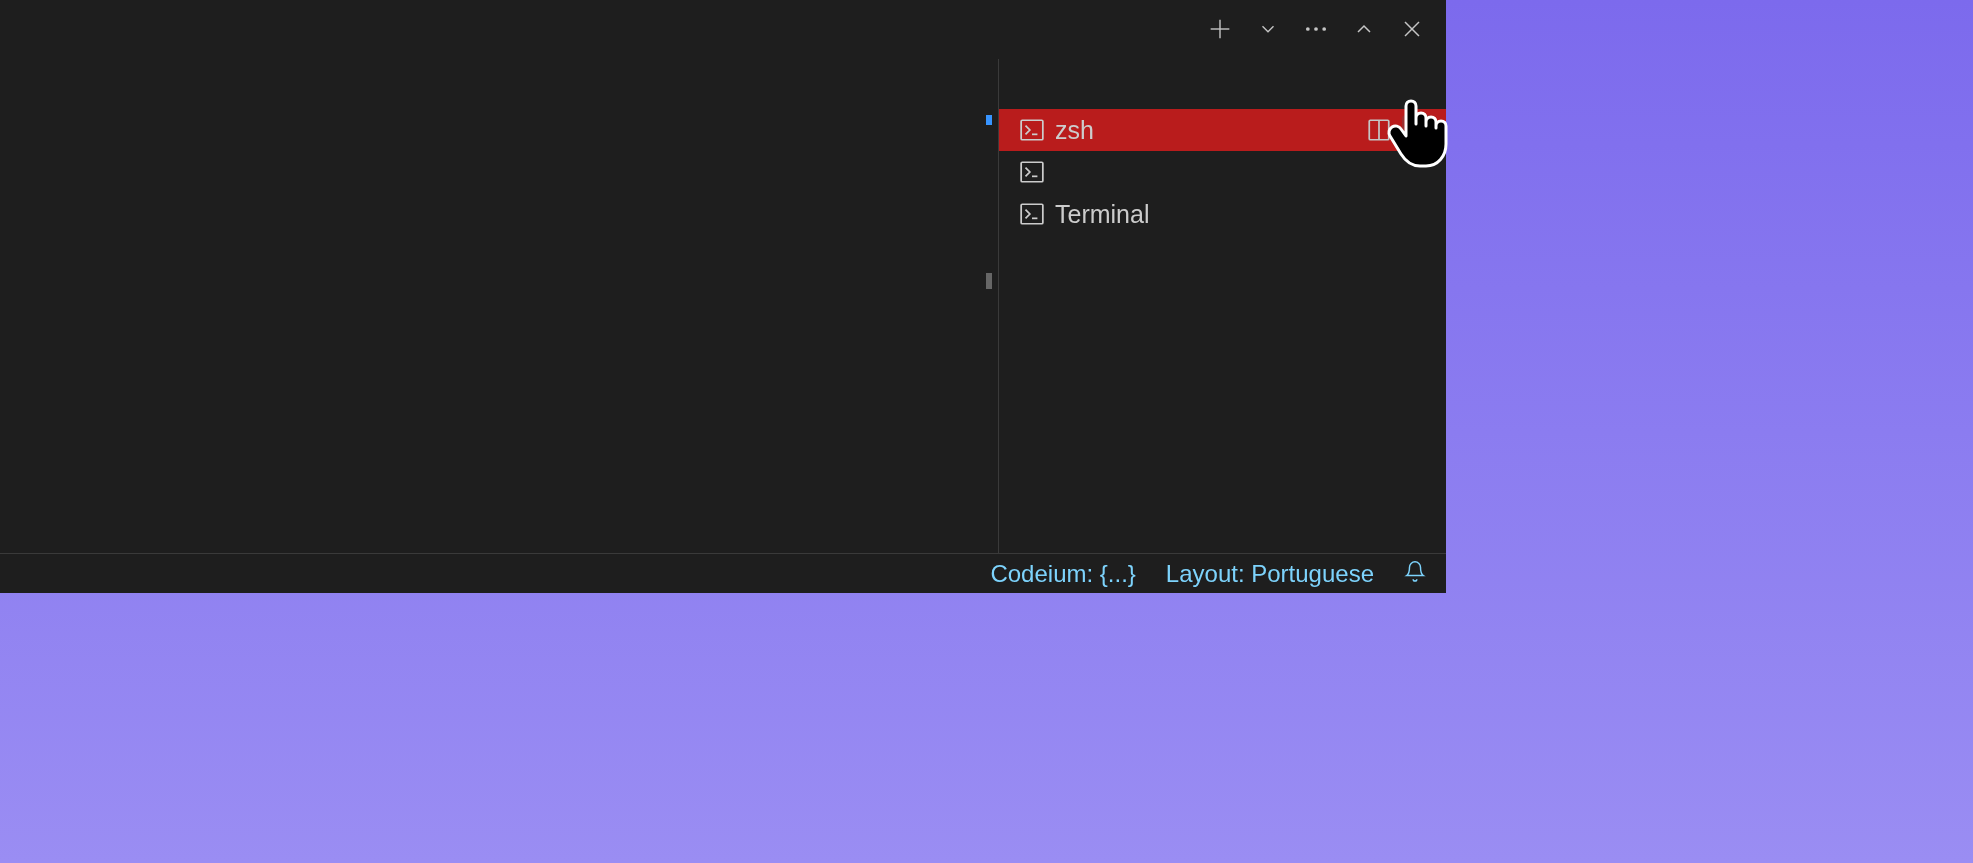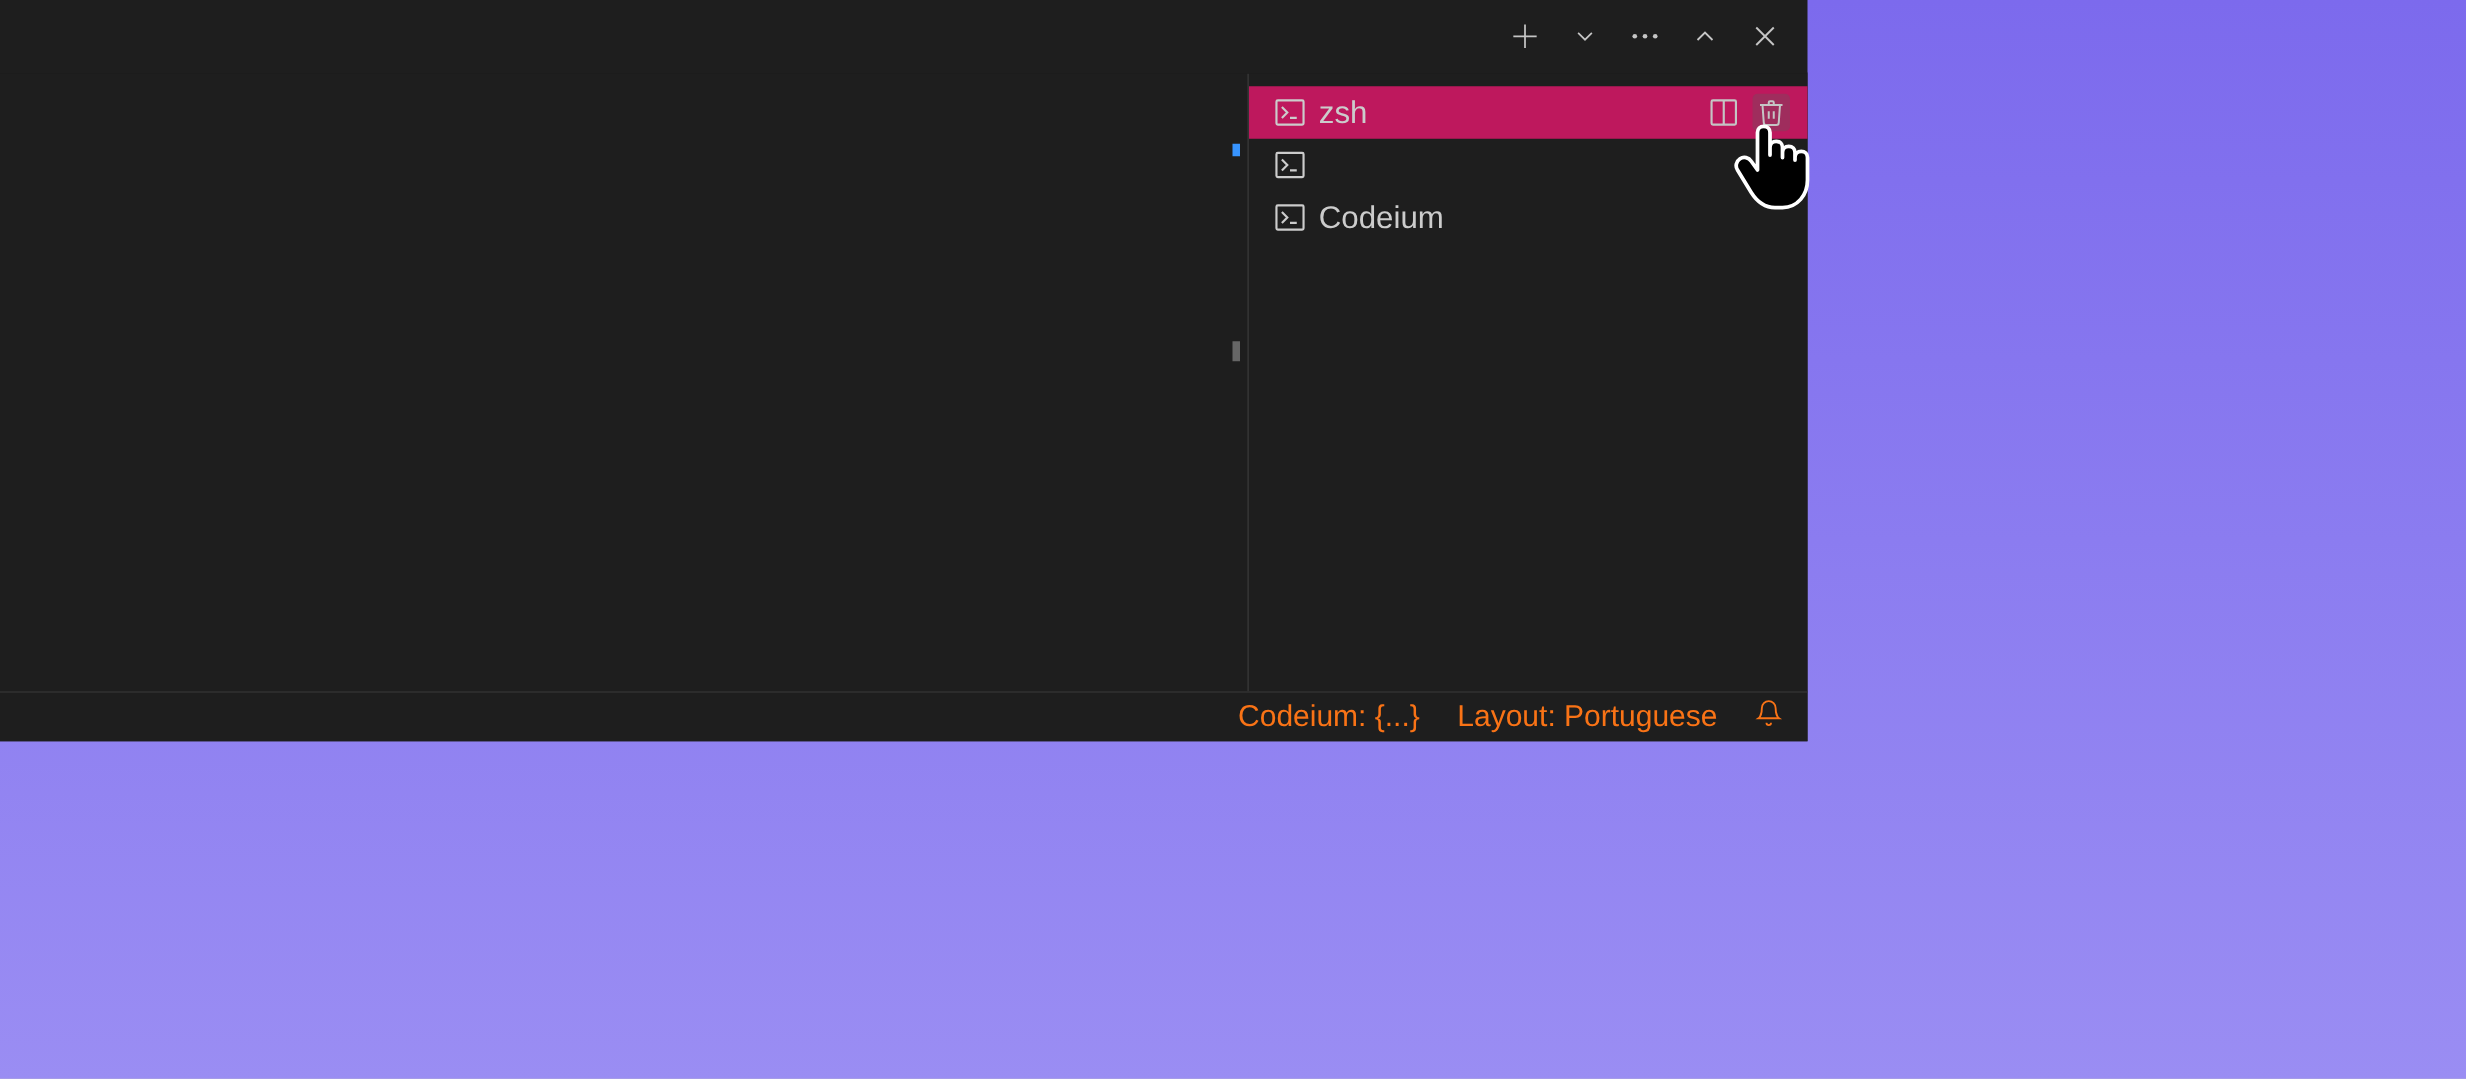--- a/index.html
+++ b/index.html
@@ -86,21 +86,22 @@
     height: 42px;
     display: flex;
     align-items: center;
     padding: 0 14px 0 20px;
     color: #cccccc;
     font-size: 25px;
     cursor: pointer;
     gap: 10px;
   }
   .term-item.active {
-    background: #be185d;
+    background: #b91c1c;
+    margin-top: 40px;
   }
   .term-icon {
     width: 26px;
     height: 26px;
     flex-shrink: 0;
     display: flex;
     align-items: center;
     justify-content: center;
   }
   .term-label {
@@ -129,21 +130,21 @@
   }
   .status-bar {
     height: 40px;
     border-top: 1px solid #3a3a3a;
     background: #1e1e1e;
     display: flex;
     align-items: center;
     justify-content: flex-end;
     padding-right: 20px;
     gap: 30px;
-    color: #f97316;
+    color: #7dd3fc;
     font-size: 24px;
   }
   .status-item { cursor: pointer; }
   .cursor-hand {
     position: absolute;
     top: 92px;
     left: 1384px;
     pointer-events: none;
     z-index: 100;
   }
@@ -236,21 +237,21 @@
         </div>
 
         <div class="term-item">
           <span class="term-icon">
             <svg width="26" height="26" viewBox="0 0 24 24" fill="none" stroke="currentColor" stroke-width="1.6">
                 <rect x="2" y="3" width="20" height="18" rx="1"></rect>
                 <polyline points="6 8 10 12 6 16"></polyline>
                 <line x1="12" y1="16" x2="17" y2="16"></line>
               </svg>
           </span>
-          <span class="term-label">Codeium</span>
+          <span class="term-label">Terminal</span>
         </div>
 
       </div>
     </div>
   </div>
 
   <div class="status-bar">
     <span class="status-item">Codeium: {...}</span>
     <span class="status-item">Layout: Portuguese</span>
     <span class="status-item">

